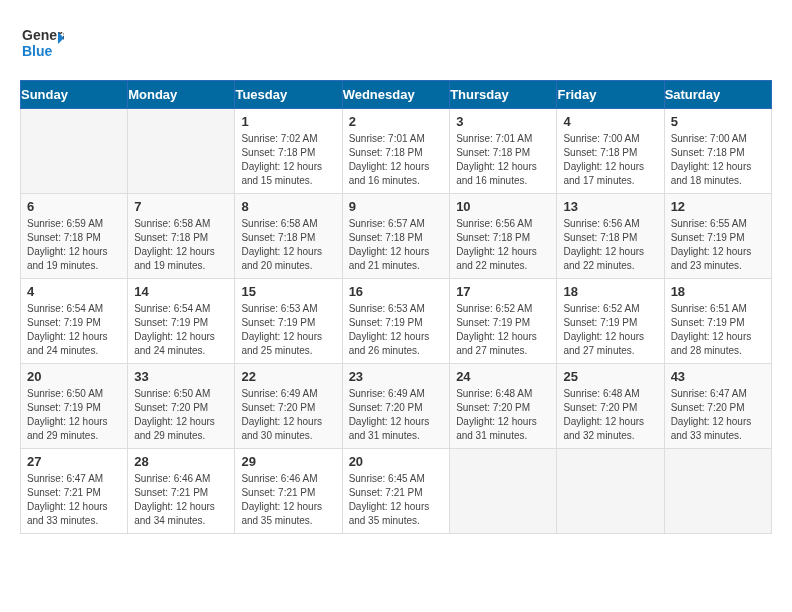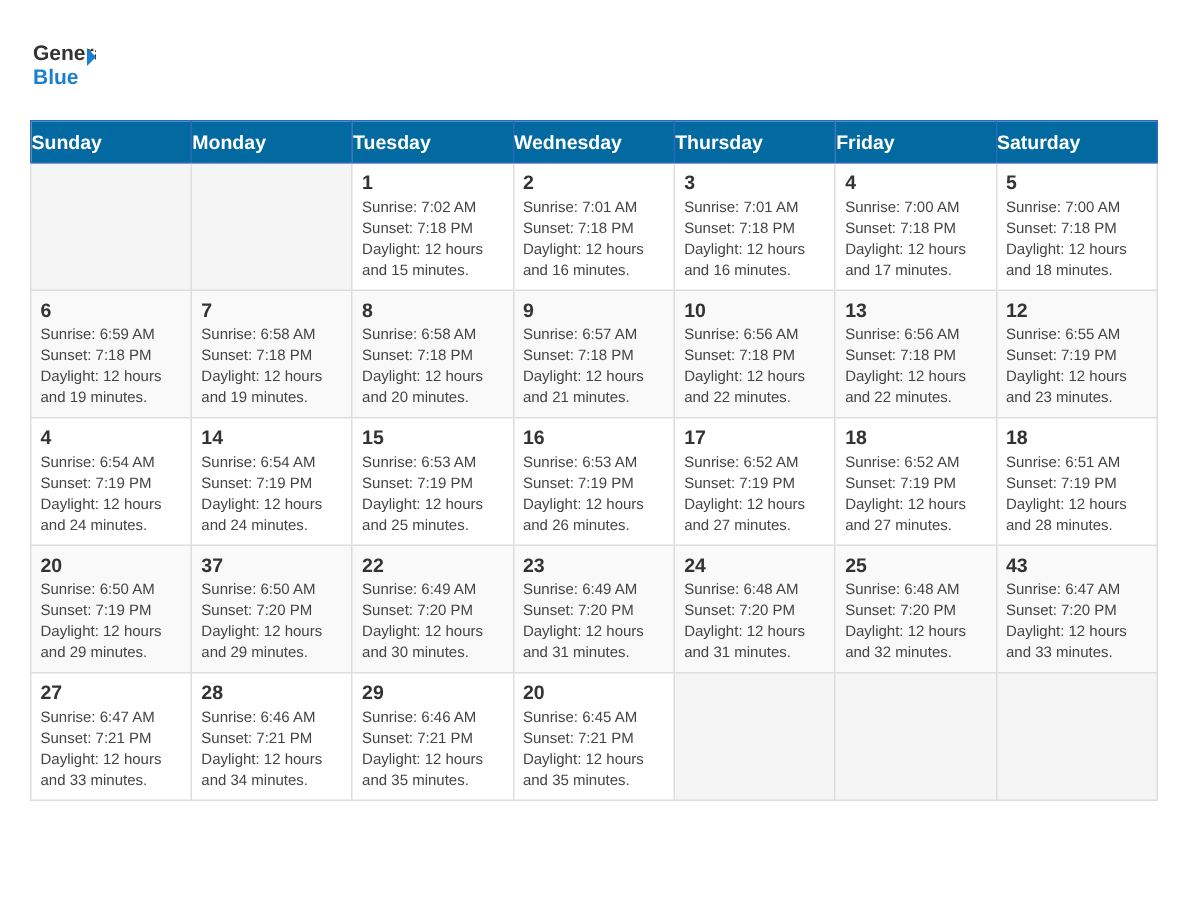--- a/index.html
+++ b/index.html
@@ -228,21 +228,21 @@
         </td>
       </tr>
       <tr>
         <td>
           <span class="day-number">20</span>
           <div class="day-info">Sunrise: 6:50 AM
 Sunset: 7:19 PM
 Daylight: 12 hours and 29 minutes.</div>
         </td>
         <td>
-          <span class="day-number">37</span>
+          <span class="day-number">33</span>
           <div class="day-info">Sunrise: 6:50 AM
 Sunset: 7:20 PM
 Daylight: 12 hours and 29 minutes.</div>
         </td>
         <td>
           <span class="day-number">22</span>
           <div class="day-info">Sunrise: 6:49 AM
 Sunset: 7:20 PM
 Daylight: 12 hours and 30 minutes.</div>
         </td>

